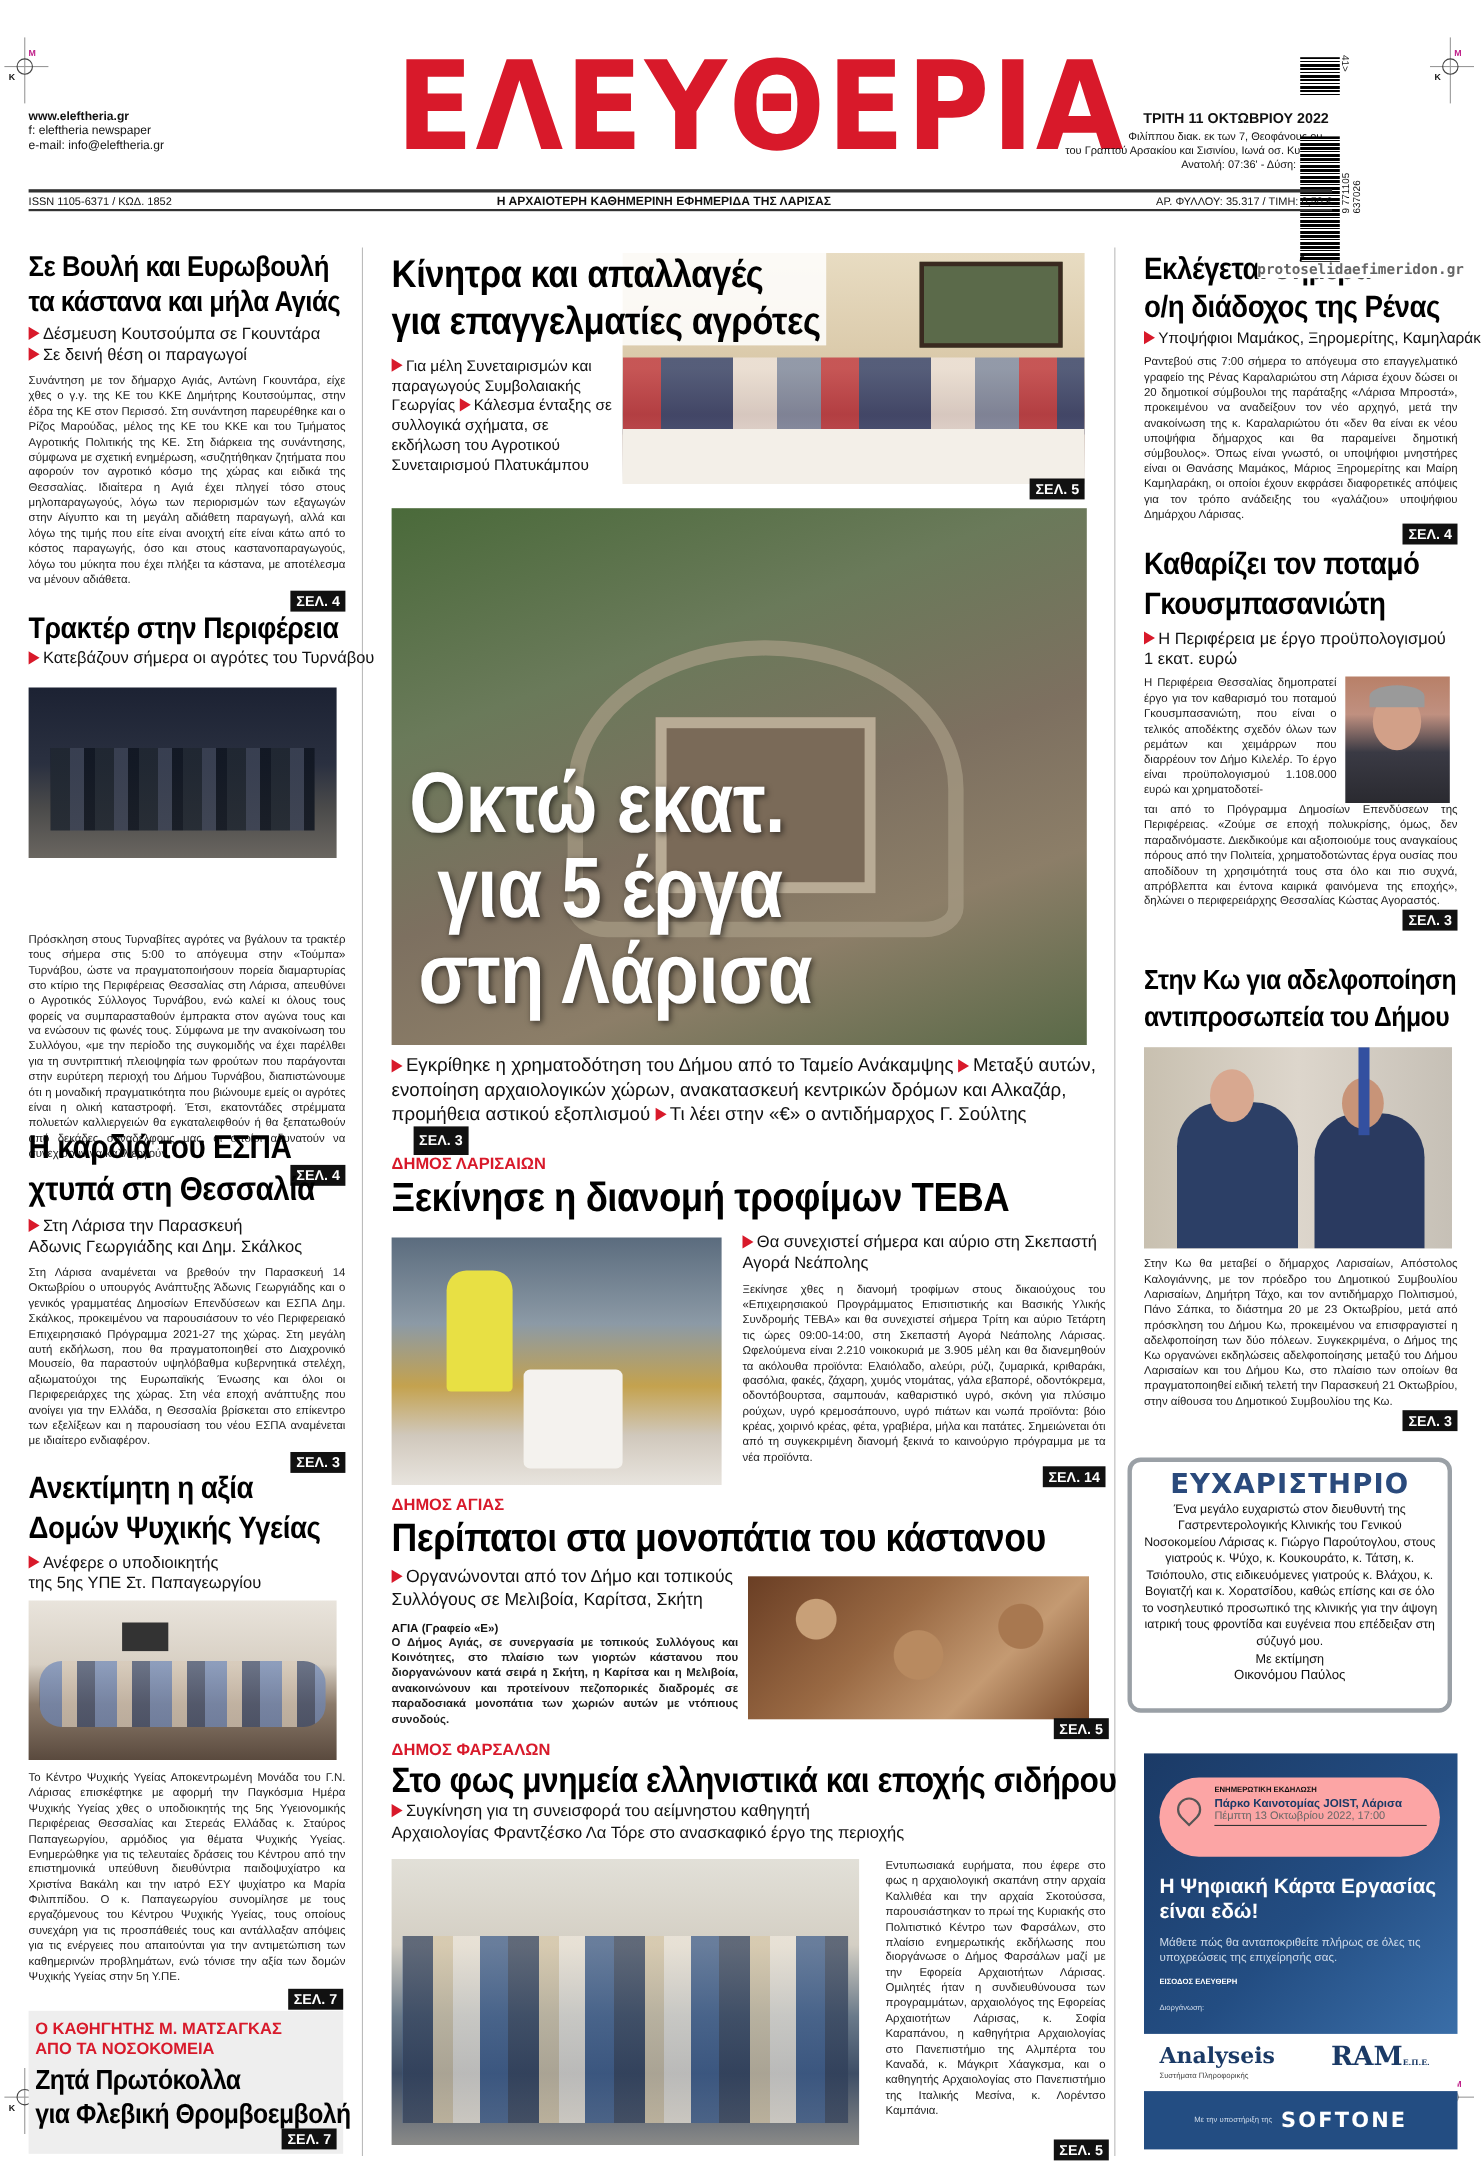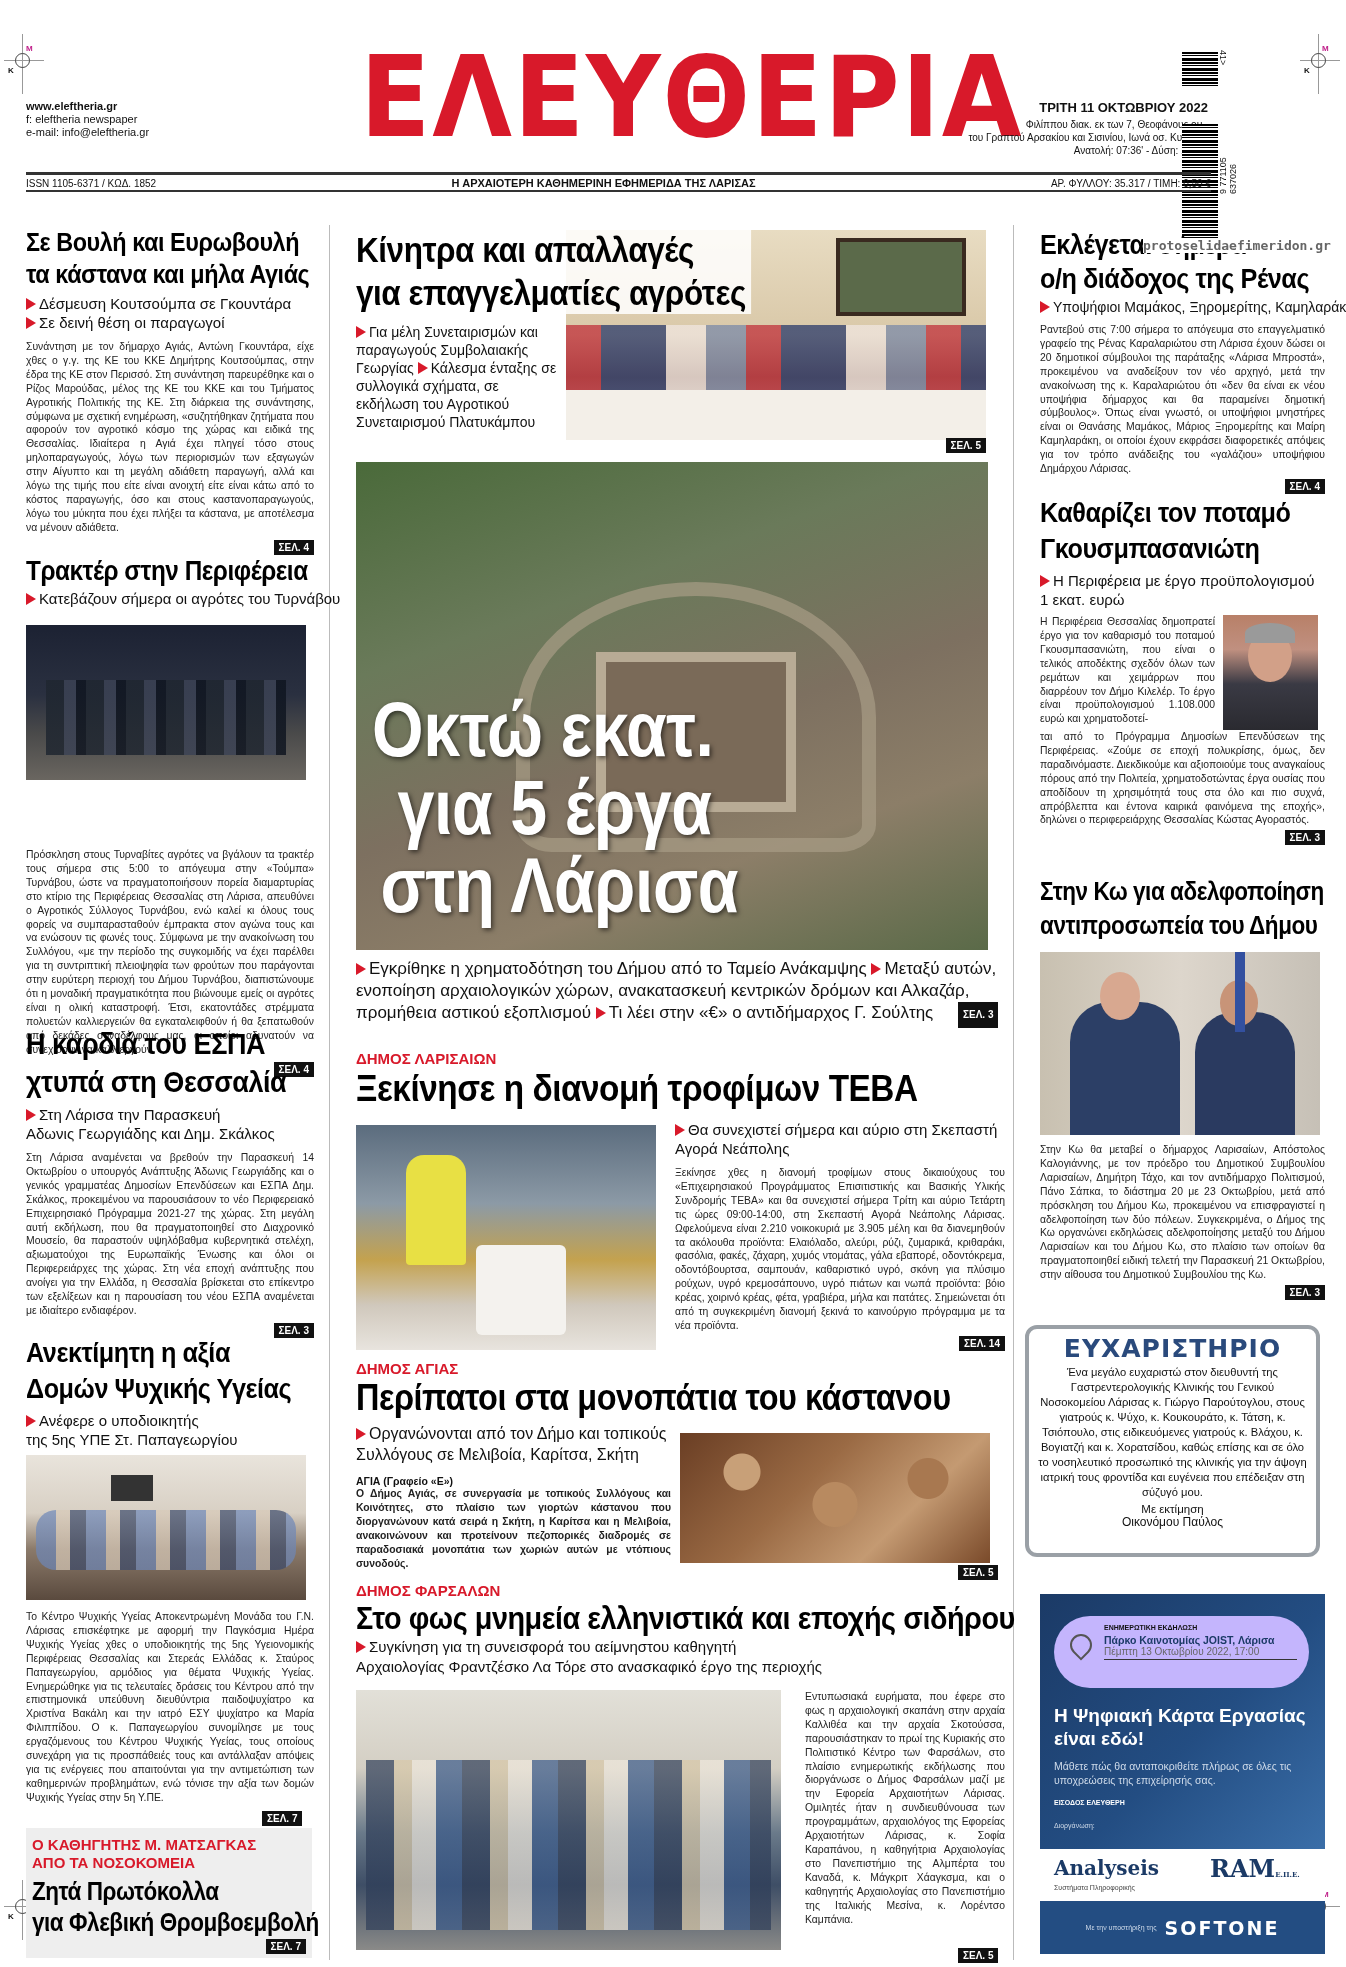--- a/index.html
+++ b/index.html
@@ -21,21 +21,21 @@
   .barcode .bars { position: absolute; left: 0; width: 36px; background: repeating-linear-gradient(180deg, #000 0 2px, #fff 2px 3px, #000 3px 4px, #fff 4px 6px, #000 6px 9px, #fff 9px 10px); }
   .rule1 { left: 26px; top: 172px; width: 1185px; height: 3px; background: #333; }
   .rule2 { left: 26px; top: 190px; width: 1185px; height: 2px; background: #333; }
   .strip { left: 26px; top: 176px; width: 1185px; height: 14px; font-size: 10px; display: flex; justify-content: space-between; align-items: center; }
   .strip .center { font-weight: bold; font-size: 11px; }
   .vline { position: absolute; width: 1px; background: #bbb; }
   .hl { font-family: "Liberation Sans", sans-serif; font-weight: bold; color: #000; letter-spacing: -0.5px; transform-origin: left; }
   .sub { font-size: 15px; line-height: 19px; color: #111; }
   .tri { display: inline-block; width: 0; height: 0; border-top: 6px solid transparent; border-bottom: 6px solid transparent; border-left: 10px solid #d8192a; margin-right: 3px; vertical-align: -1px; }
   .body { font-size: 10.4px; line-height: 13.9px; text-align: justify; color: #222; }
-  .sel { display: inline-block; background: #111; color: #fff; font-size: 10px; font-weight: bold; padding: 2px 5px; }
+  .sel { display: inline-block; background: #111; color: #fff; font-size: 13px; font-weight: bold; padding: 2px 5px; }
   .kicker { color: #d8192a; font-weight: bold; font-size: 15px; }
   .photo { position: absolute; overflow: hidden; }
   .ad { position: absolute; }
 </style>
 </head>
 <body>
 
 <div class="reg" style="left:4px;top:34px;">
     <div class="v"></div>
     <div class="h"></div>
@@ -265,21 +265,21 @@
 
 <div class="abs" style="left:1025px;top:1325px;width:295px;height:232px;border:4px solid #9aa0a6;border-radius:12px;padding:6px 8px;text-align:center;">
   <div style="font-family:'DejaVu Sans',sans-serif;font-weight:bold;font-size:25px;line-height:28px;color:#2a4a7c;letter-spacing:1px;">ΕΥΧΑΡΙΣΤΗΡΙΟ</div>
   <div style="font-size:11.2px;line-height:15px;margin-top:2px;">Ένα μεγάλο ευχαριστώ στον διευθυντή της Γαστρεντερολογικής Κλινικής του Γενικού Νοσοκομείου Λάρισας κ. Γιώργο Παρούτογλου, στους γιατρούς κ. Ψύχο, κ. Κουκουράτο, κ. Τάτση, κ. Τσιόπουλο, στις ειδικευόμενες γιατρούς κ. Βλάχου, κ. Βογιατζή και κ. Χορατσίδου, καθώς επίσης  και σε όλο το νοσηλευτικό προσωπικό της κλινικής για την άψογη ιατρική τους φροντίδα και ευγένεια που επέδειξαν στη σύζυγό μου.</div>
   <div style="font-size:11.5px;margin-top:3px;">Με εκτίμηση</div>
   <div style="font-size:12px;font-weight:normal;">Οικονόμου Παύλος</div>
 </div>
 
 <div class="ad" style="left:1040px;top:1594px;width:285px;height:360px;background:#fff;">
   <div style="position:absolute;left:0;top:0;width:285px;height:255px;background:linear-gradient(135deg,#1b3a66 0%,#234d82 55%,#3a6ea8 100%);"></div>
-  <div style="position:absolute;left:14px;top:22px;width:255px;height:72px;background:#c4b5fd;border-radius:36px;padding:8px 12px 0 50px;">
+  <div style="position:absolute;left:14px;top:22px;width:255px;height:72px;background:#fca5a5;border-radius:36px;padding:8px 12px 0 50px;">
     <div style="position:absolute;left:16px;top:18px;width:22px;height:22px;border:2px solid #555;border-radius:50% 50% 50% 0;transform:rotate(-45deg);"></div>
     <div style="font-size:7px;font-weight:bold;">ΕΝΗΜΕΡΩΤΙΚΗ ΕΚΔΗΛΩΣΗ</div>
     <div style="font-size:10.5px;font-weight:bold;color:#1b3a66;margin-top:3px;">Πάρκο Καινοτομίας JOIST, Λάρισα</div>
     <div style="font-size:10px;color:#666;border-bottom:1px solid #333;padding-bottom:2px;">Πέμπτη 13 Οκτωβρίου 2022, 17:00</div>
   </div>
   <div style="position:absolute;left:14px;top:110px;width:260px;color:#fff;font-size:19px;line-height:23px;font-weight:bold;">Η Ψηφιακή Κάρτα Εργασίας είναι εδώ!</div>
   <div style="position:absolute;left:14px;top:165px;width:260px;color:#cfdbea;font-size:10.5px;line-height:14px;">Μάθετε πώς θα ανταποκριθείτε πλήρως σε όλες τις υποχρεώσεις της επιχείρησής σας.</div>
   <div style="position:absolute;left:14px;top:205px;color:#fff;font-size:7px;font-weight:bold;">ΕΙΣΟΔΟΣ ΕΛΕΥΘΕΡΗ</div>
   <div style="position:absolute;left:14px;top:228px;color:#cfdbea;font-size:7px;">Διοργάνωση:</div>
   <div style="position:absolute;left:14px;top:262px;color:#1b3a66;font-size:20px;font-weight:bold;font-family:'DejaVu Serif',serif;">Analyseis</div>

